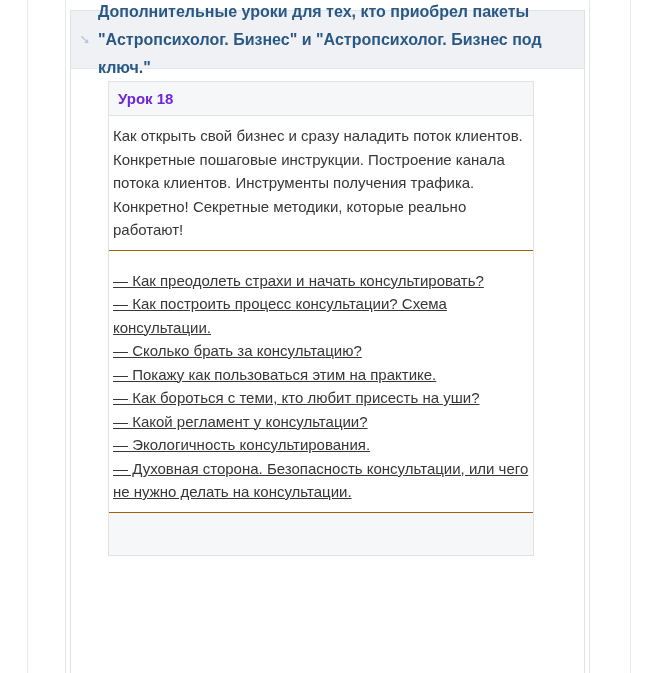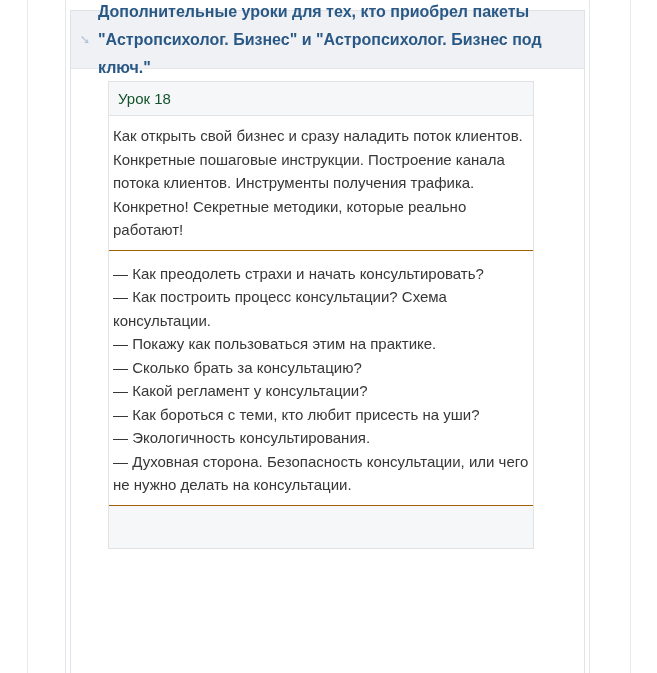--- a/index.html
+++ b/index.html
@@ -68,30 +68,30 @@
   
   .lessons-table {
     border: 1px solid #e0e2e5;
     font-size: 15px;
     color: #373737;
   }
   .lesson-head {
     background: #f6f7f9;
     border-bottom: 1px solid #e0e2e5;
     padding: 7px 9px;
-    font-weight: normal;
-    color: #14532d;
+    font-weight: bold;
+    color: #6d28d9;
     line-height: 19px;
   }
   .lesson-body {
     padding: 8px 4px;
     line-height: 23.5px;
     border-bottom: 1px solid #a16207;
   }
-  .lesson-list { margin-top: 3px; }
+  .lesson-list { margin-top: 10px; text-decoration: underline; }
   .list-line { line-height: 23.5px; }
   .lesson-head.partial {
     height: 28px;
     border-bottom: none;
   }
 </style>
 </head>
 <body>
 
 <div class="page">
@@ -116,24 +116,24 @@
 
         <div class="lesson-body">
           <div>Как открыть свой бизнес и сразу наладить поток клиентов. Конкретные пошаговые инструкции. Построение канала потока клиентов. Инструменты получения трафика. Конкретно! Секретные методики, которые реально работают!</div>
         </div>
 
 
         <div class="lesson-body">
           <div class="lesson-list">
               <div class="list-line">— Как преодолеть страхи и начать консультировать?</div>
               <div class="list-line">— Как построить процесс консультации? Схема консультации.</div>
+              <div class="list-line">— Сколько брать за консультацию?</div>
               <div class="list-line">— Покажу как пользоваться этим на практике.</div>
-              <div class="list-line">— Сколько брать за консультацию?</div>
+              <div class="list-line">— Как бороться с теми, кто любит присесть на уши?</div>
               <div class="list-line">— Какой регламент у консультации?</div>
-              <div class="list-line">— Как бороться с теми, кто любит присесть на уши?</div>
               <div class="list-line">— Экологичность консультирования.</div>
               <div class="list-line">— Духовная сторона. Безопасность консультации, или чего не нужно делать на консультации.</div>
             </div>
         </div>
 
         <div class="lesson-head partial"></div>
 
       </div>
     </div>
 

